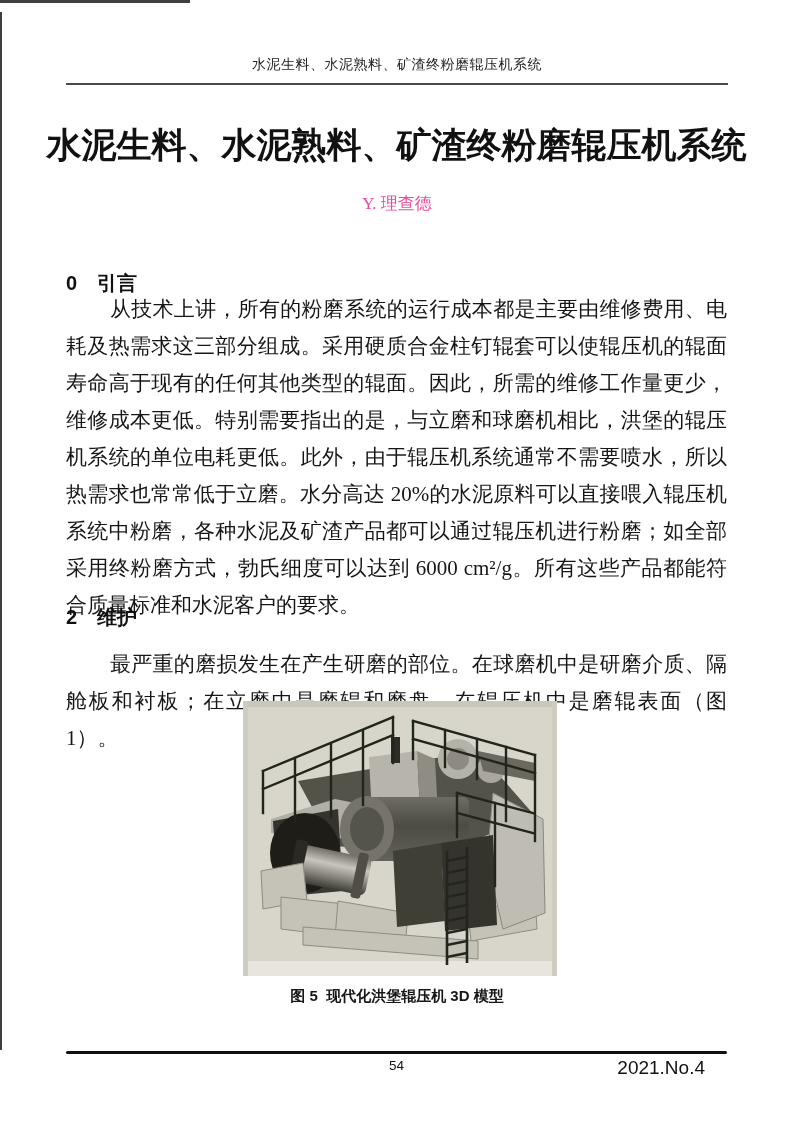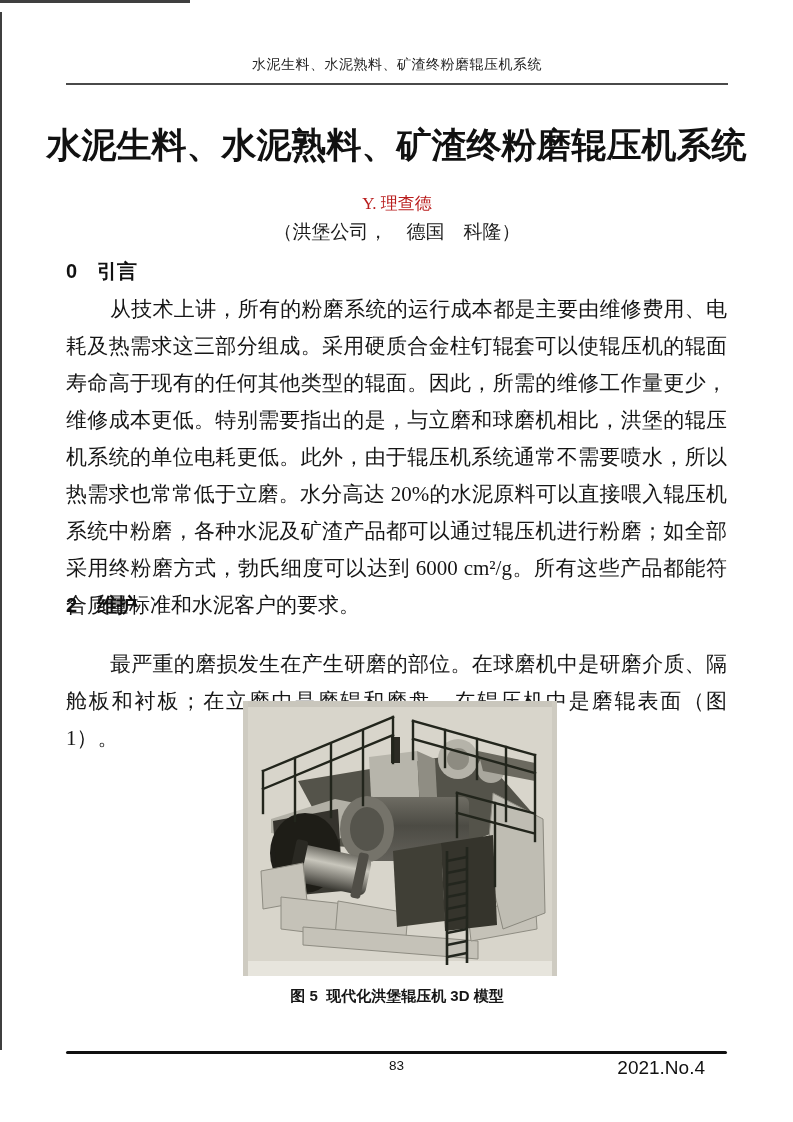--- a/index.html
+++ b/index.html
@@ -23,31 +23,31 @@
   .head-rule{position:absolute;top:83px;left:66px;right:65px;height:2px;background:#4a4a4a;}
 
   .doc-title{
     position:absolute;top:122px;left:36px;right:36px;
     text-align:center;font-size:35px;font-weight:700;letter-spacing:0px;
     font-family:"Liberation Sans","DejaVu Sans",sans-serif;color:#111;
     white-space:pre-wrap;
   }
   .author{
     position:absolute;top:192px;left:66px;right:65px;
-    text-align:center;font-size:17px;color:#b91c1c;white-space:pre-wrap;
+    text-align:center;font-size:17px;color:#ec4899;white-space:pre-wrap;
   }
   .affiliation{
     position:absolute;top:219px;left:66px;right:65px;
     text-align:center;font-size:19px;color:#1b1b1b;white-space:pre-wrap;
   }
 
   .sec-heading{
     position:absolute;left:66px;
     font-family:"Liberation Sans","DejaVu Sans",sans-serif;
-    font-size:20px;font-weight:700;color:#111;white-space:pre-wrap;
+    font-size:20px;font-weight:700;color:#111;white-space:pre-wrap;margin-top:12px;
   }
   .sec-heading.intro{top:258px;}
   .sec-heading.maint{top:592px;}
 
   .body-para{
     position:absolute;left:66px;width:661px;
     font-size:21px;line-height:37px;
     text-align:justify;text-justify:inter-ideograph;
     text-indent:44px;color:#161616;
   }
@@ -82,21 +82,20 @@
 <div class="page">
 
   <div class="scan-edge-left"></div>
   <div class="scan-edge-top"></div>
 
   <div class="running-head">水泥生料、水泥熟料、矿渣终粉磨辊压机系统</div>
   <div class="head-rule"></div>
 
   <h1 class="doc-title" style="margin:0;">水泥生料、水泥熟料、矿渣终粉磨辊压机系统</h1>
   <div class="author">Y. 理查德</div>
-  <div class="affiliation">（洪堡公司，　德国　科隆）</div>
 
   <div class="sec-heading intro">0　引言</div>
   <div class="body-para para-intro">从技术上讲，所有的粉磨系统的运行成本都是主要由维修费用、电耗及热需求这三部分组成。采用硬质合金柱钉辊套可以使辊压机的辊面寿命高于现有的任何其他类型的辊面。因此，所需的维修工作量更少，维修成本更低。特别需要指出的是，与立磨和球磨机相比，洪堡的辊压机系统的单位电耗更低。此外，由于辊压机系统通常不需要喷水，所以热需求也常常低于立磨。水分高达 20%的水泥原料可以直接喂入辊压机系统中粉磨，各种水泥及矿渣产品都可以通过辊压机进行粉磨；如全部采用终粉磨方式，勃氏细度可以达到 6000 cm²/g。所有这些产品都能符合质量标准和水泥客户的要求。</div>
 
   <div class="sec-heading maint">2　维护</div>
   <div class="body-para para-maint">最严重的磨损发生在产生研磨的部位。在球磨机中是研磨介质、隔舱板和衬板；在立磨中是磨辊和磨盘，在辊压机中是磨辊表面（图 1）。</div>
 
   <div class="figure-wrap">
     <svg viewBox="0 0 314 275" width="314" height="275" xmlns="http://www.w3.org/2000/svg">
       <defs>
@@ -201,16 +200,16 @@
         <path d="M204,244 L224,240"></path>
         <path d="M204,256 L224,252"></path>
       </g>
     </svg>
   </div>
 
   <div class="figure-caption">图 5  现代化洪堡辊压机 3D 模型</div>
 
 
   <div class="foot-rule"></div>
-  <div class="page-number">83</div>
+  <div class="page-number">54</div>
   <div class="issue-number">2021.No.4</div>
 
 </div>
 
 </body></html>

